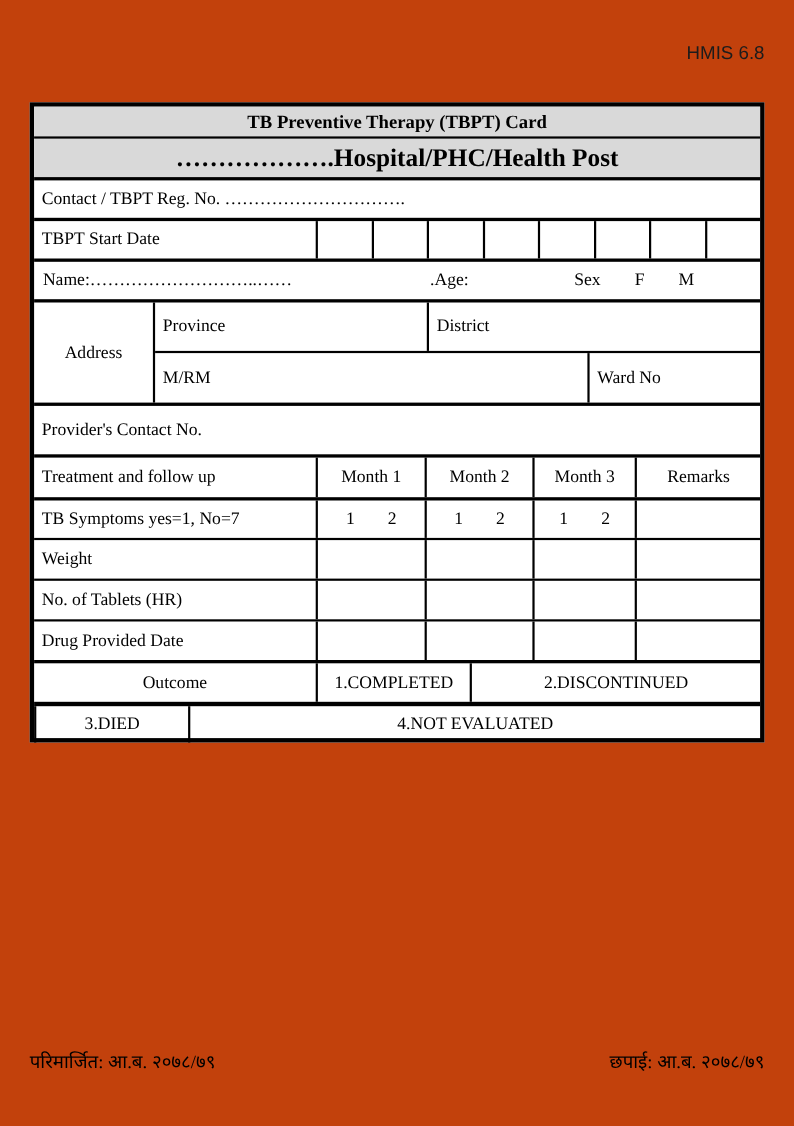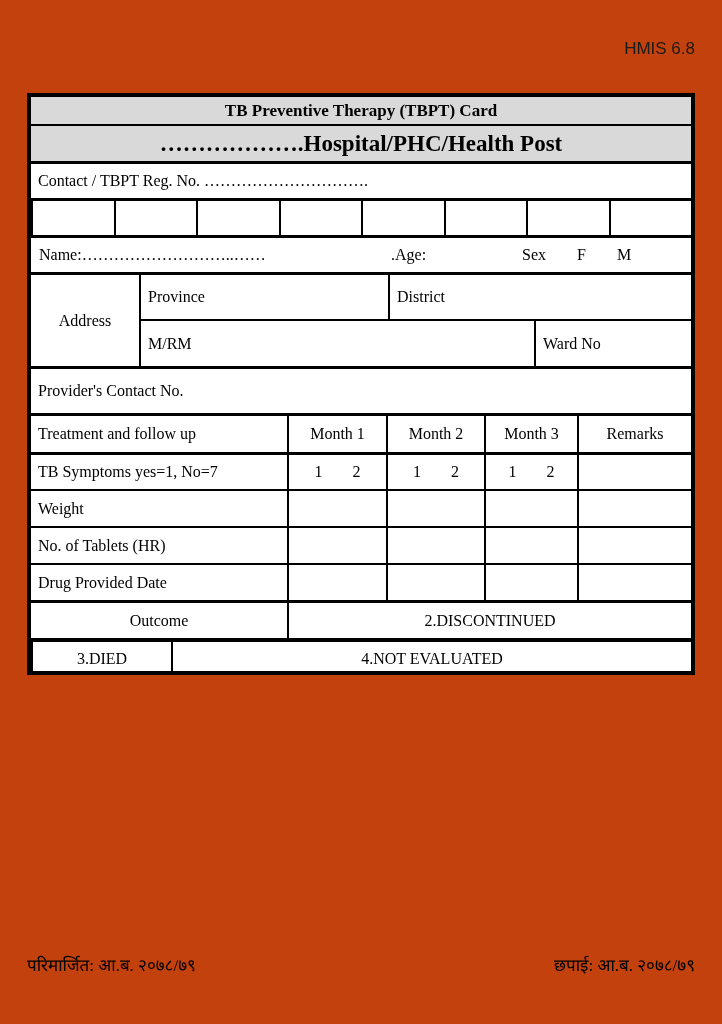--- a/index.html
+++ b/index.html
@@ -99,20 +99,23 @@
 
     <div class="row gray center bold" style="height:37px; font-size:23px;">
       <span>……………….Hospital/PHC/Health Post</span>
     </div>
 
     <div class="row thick pl" style="height:37px">
       <span>Contact / TBPT Reg. No. ………………………….</span>
     </div>
 
     <div class="row thick" style="height:37px">
+      <div class="cell col-label pl">
+        <span>TBPT Start Date</span>
+      </div>
       <div class="cell datebox bl"></div>
       <div class="cell datebox bl"></div>
       <div class="cell datebox bl"></div>
       <div class="cell datebox bl"></div>
       <div class="cell datebox bl"></div>
       <div class="cell datebox bl"></div>
       <div class="cell datebox bl"></div>
       <div class="cell datebox bl"></div>
     </div>
 
@@ -218,20 +221,23 @@
       <div class="cell col-m1 bl"></div>
       <div class="cell col-m2 bl"></div>
       <div class="cell col-m3 bl"></div>
       <div class="cell col-remarks bl"></div>
     </div>
 
     <div class="row thick" style="height:38px">
       <div class="cell col-label center">
         <span>Outcome</span>
       </div>
+      <div class="cell oc1 bl center">
+        <span>1.COMPLETED</span>
+      </div>
       <div class="cell oc2 bl center">
         <span>2.DISCONTINUED</span>
       </div>
     </div>
 
     <div class="row xthick" style="height:37px">
       <div class="cell oc1 bl center">
         <span>3.DIED</span>
       </div>
       <div class="cell oc2 bl center">

